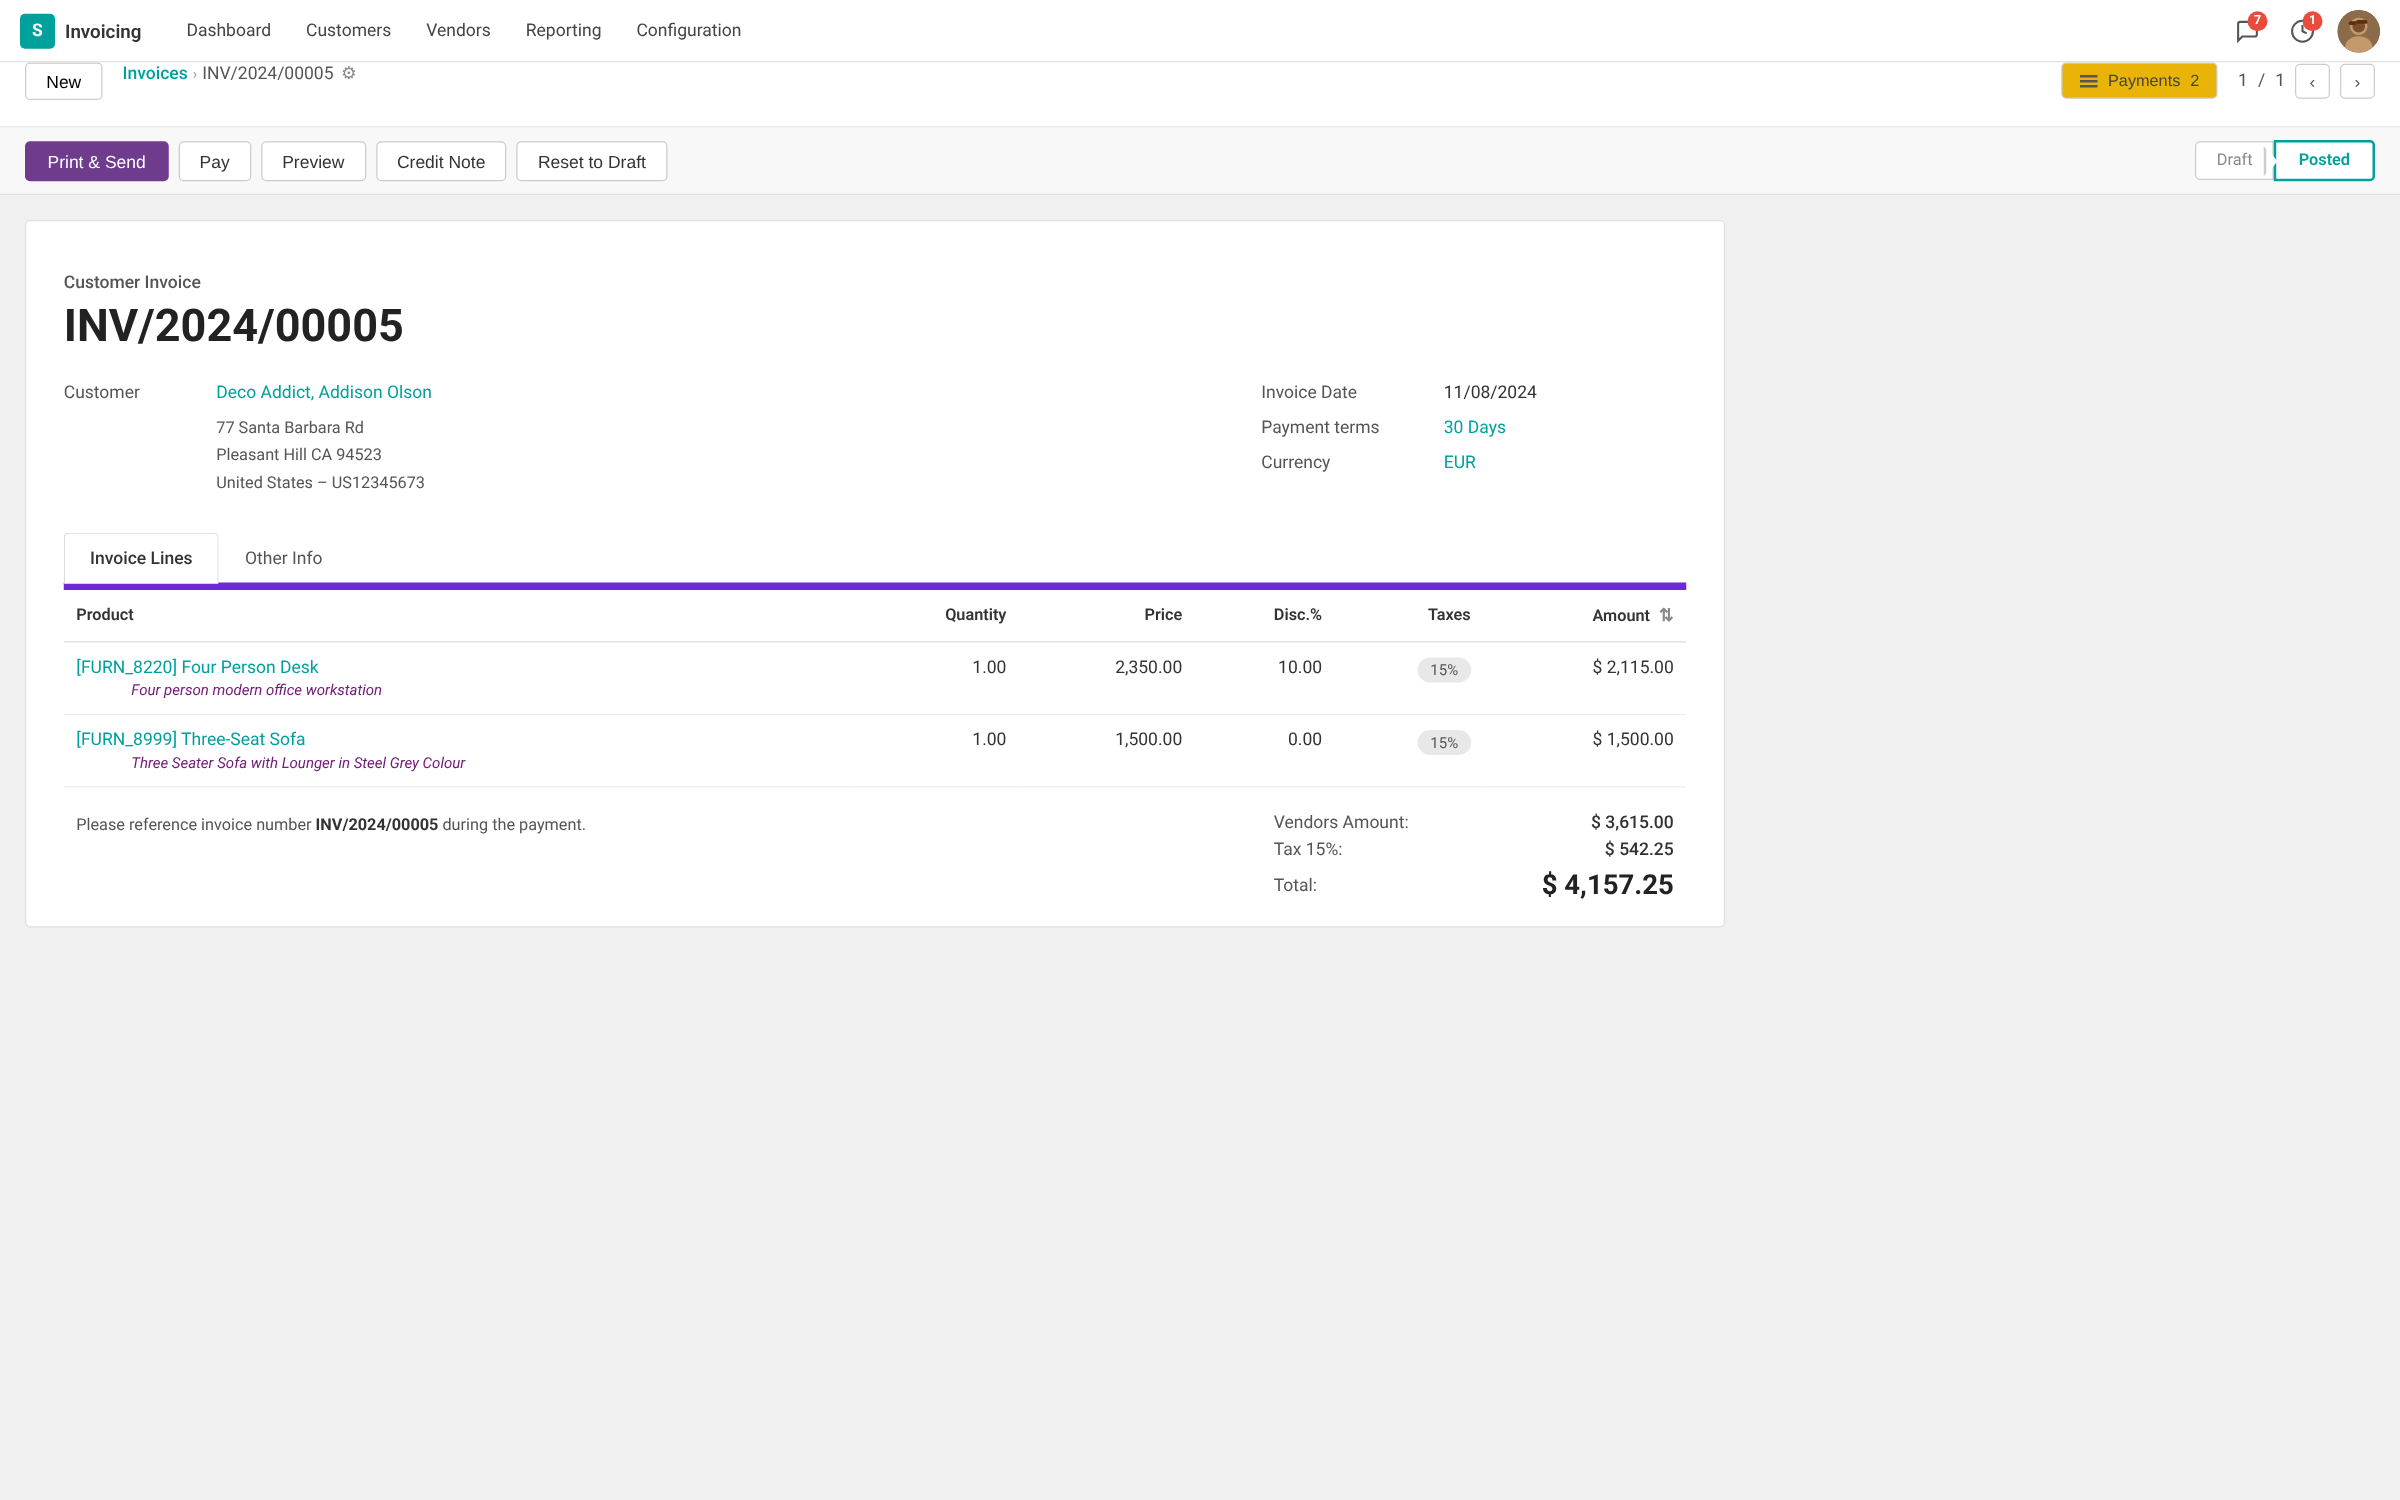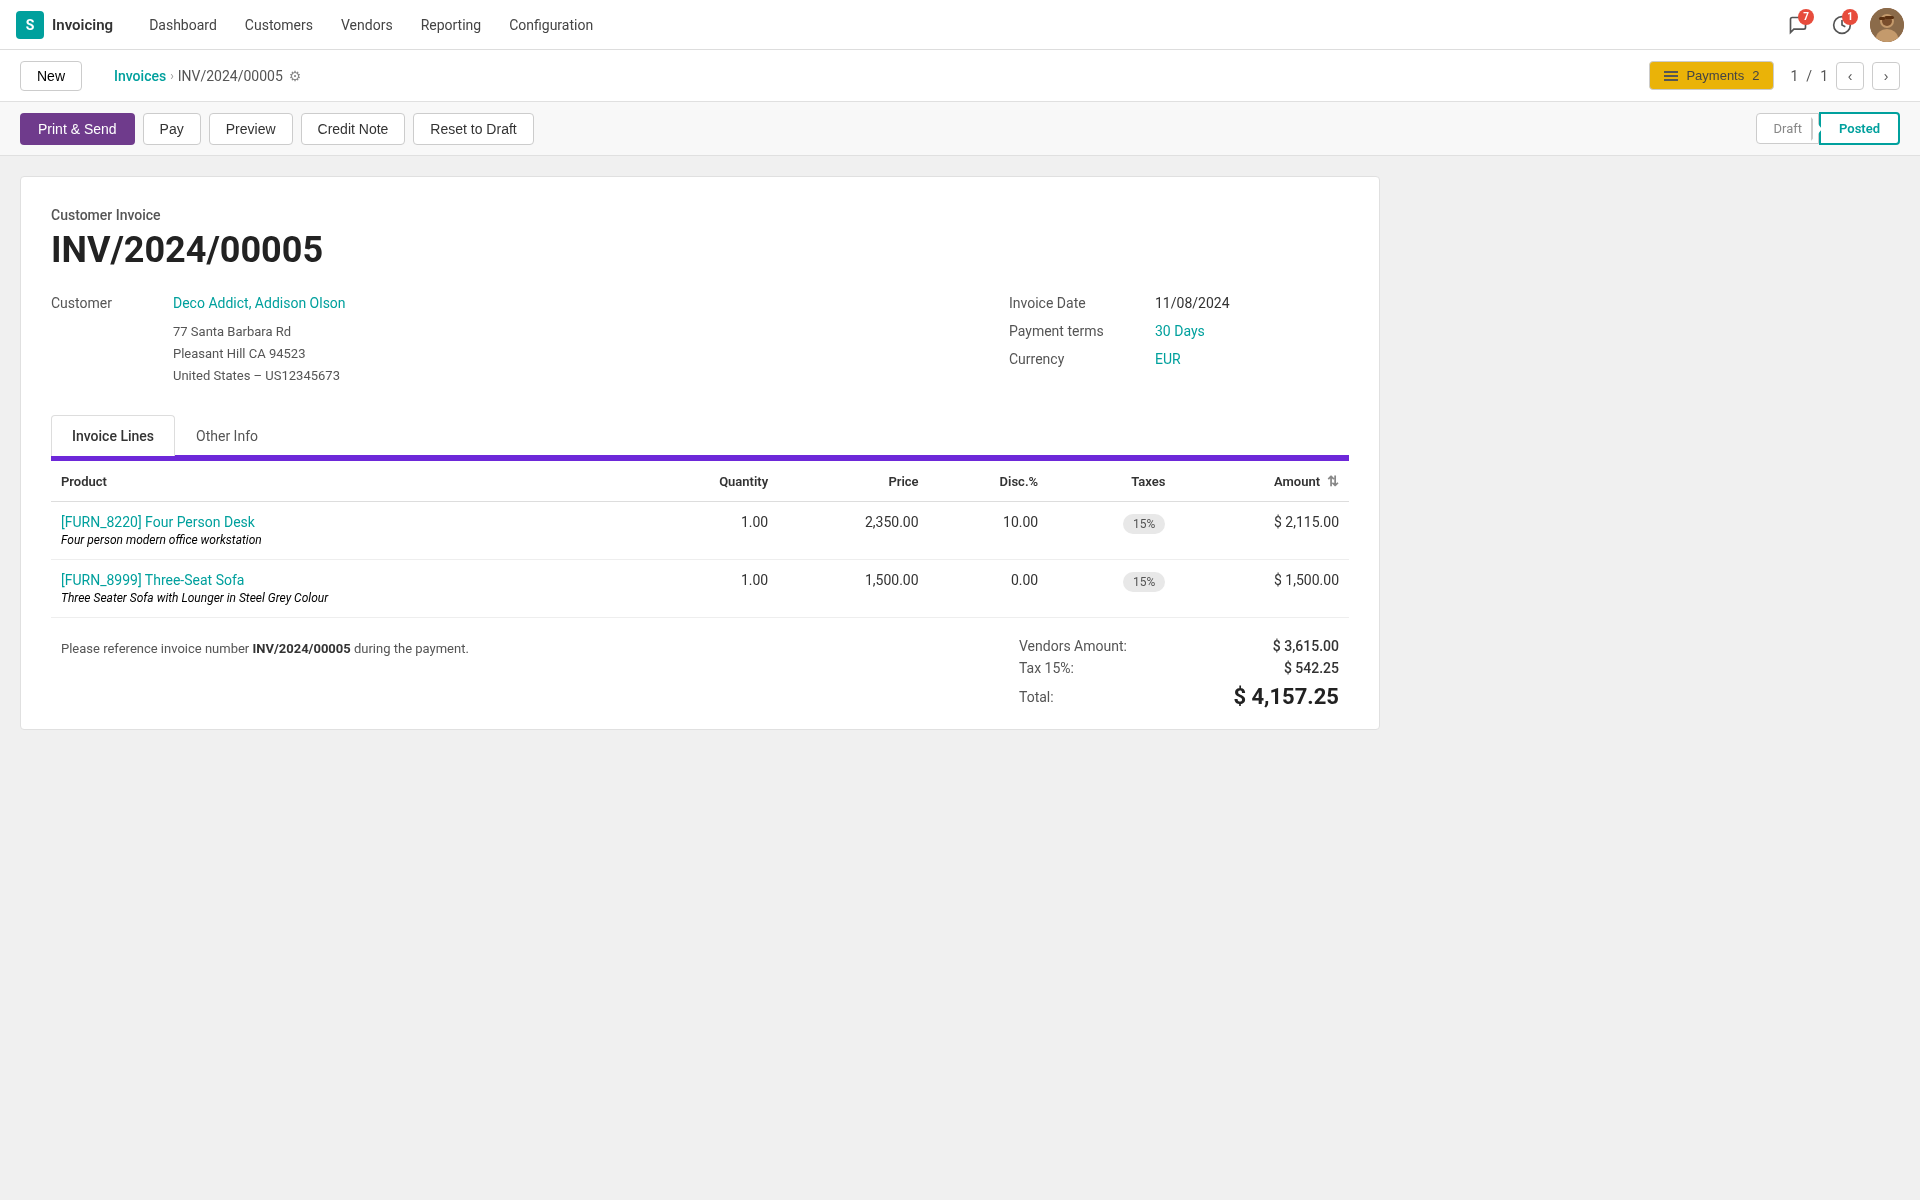--- a/index.html
+++ b/index.html
@@ -61,25 +61,25 @@
       background: #8B5E3C;
       display: flex; align-items: center; justify-content: center;
       color: white; font-size: 13px; cursor: pointer;
       overflow: hidden;
     }
 
     
     .breadcrumb-bar {
       background: #fff;
       display: flex;
-      align-items: center;
+      align-items: flex-start;
       padding: 0 20px;
       height: 52px;
       border-bottom: 1px solid #e0e0e0;
-      gap: 32px;
+      gap: 16px;
     }
     .new-btn {
       border: 1px solid #ccc;
       background: #fff;
       padding: 6px 16px;
       border-radius: 4px;
       cursor: pointer;
       font-size: 14px;
       font-weight: 500;
     }
@@ -188,21 +188,21 @@
 
     
     .main-content {
       padding: 20px;
       max-width: 1400px;
     }
     .invoice-card {
       background: #fff;
       border-radius: 4px;
       border: 1px solid #e0e0e0;
-      padding: 30px 30px 0 30px;
+      padding: 41px 30px 0 30px;
     }
 
     .invoice-type {
       font-size: 14px; color: #555; font-weight: 500; margin-bottom: 6px;
     }
     .invoice-number {
       font-size: 36px; font-weight: 700; color: #222; margin-bottom: 24px;
     }
 
     .invoice-details {
@@ -249,21 +249,21 @@
       font-size: 13px; font-weight: 600; color: #333;
       border-bottom: 1px solid #ddd;
     }
     .invoice-table th.right { text-align: right; }
     .invoice-table td {
       padding: 12px 10px; font-size: 14px; border-bottom: 1px solid #eee;
       vertical-align: top;
     }
     .invoice-table td.right { text-align: right; }
     .product-link { color: #00a09d; cursor: pointer; font-size: 14px; }
-    .product-desc { color: #000000; font-size: 12px; font-style: italic; margin-top: 3px; }
+    .product-desc { color: #701a75; font-size: 12px; font-style: italic; margin-top: 3px; margin-left: 44px; }
     .tax-badge {
       display: inline-block;
       background: #e8e8e8;
       border-radius: 12px;
       padding: 3px 10px;
       font-size: 12px;
       color: #555;
     }
     .sort-icon { font-size: 14px; color: #888; margin-left: 4px; cursor: pointer; }
 

